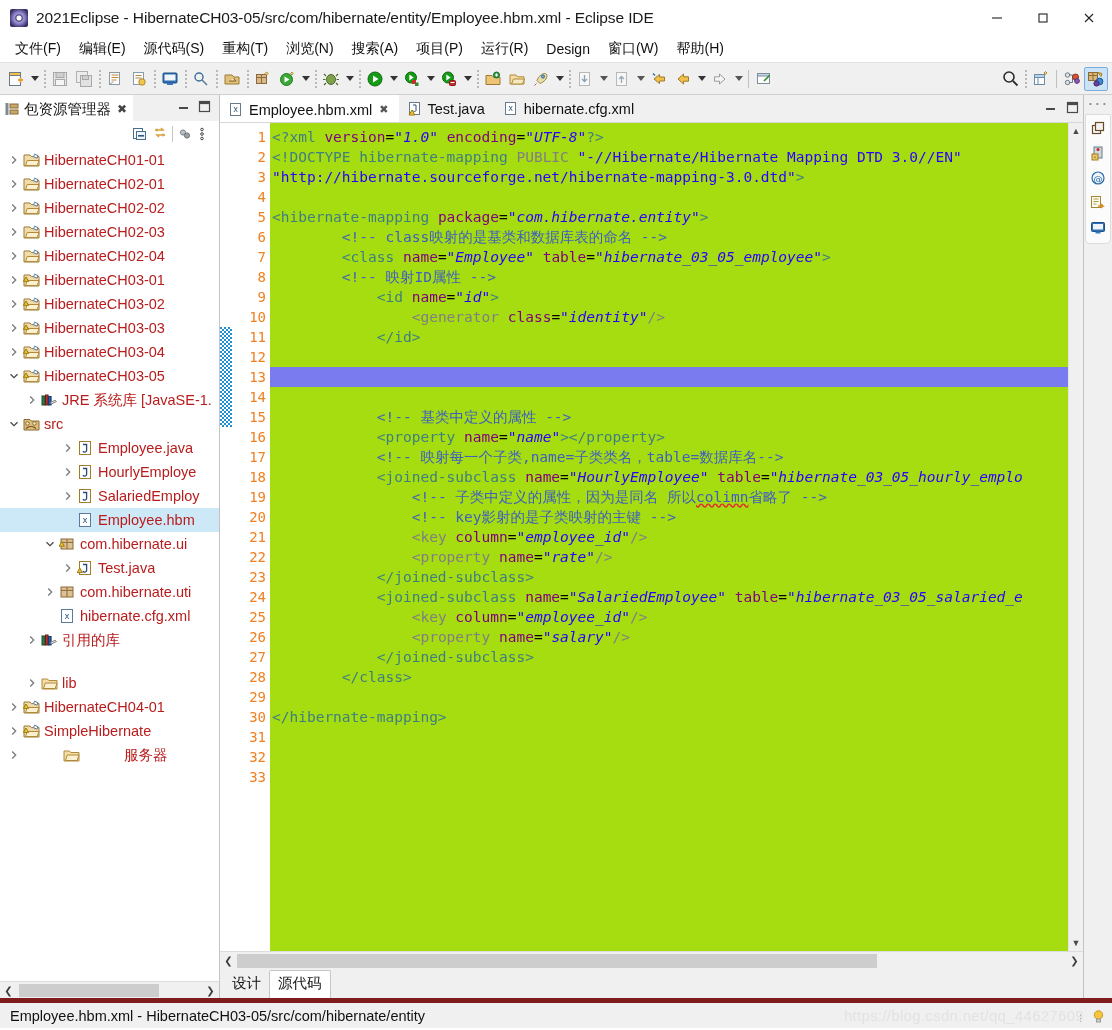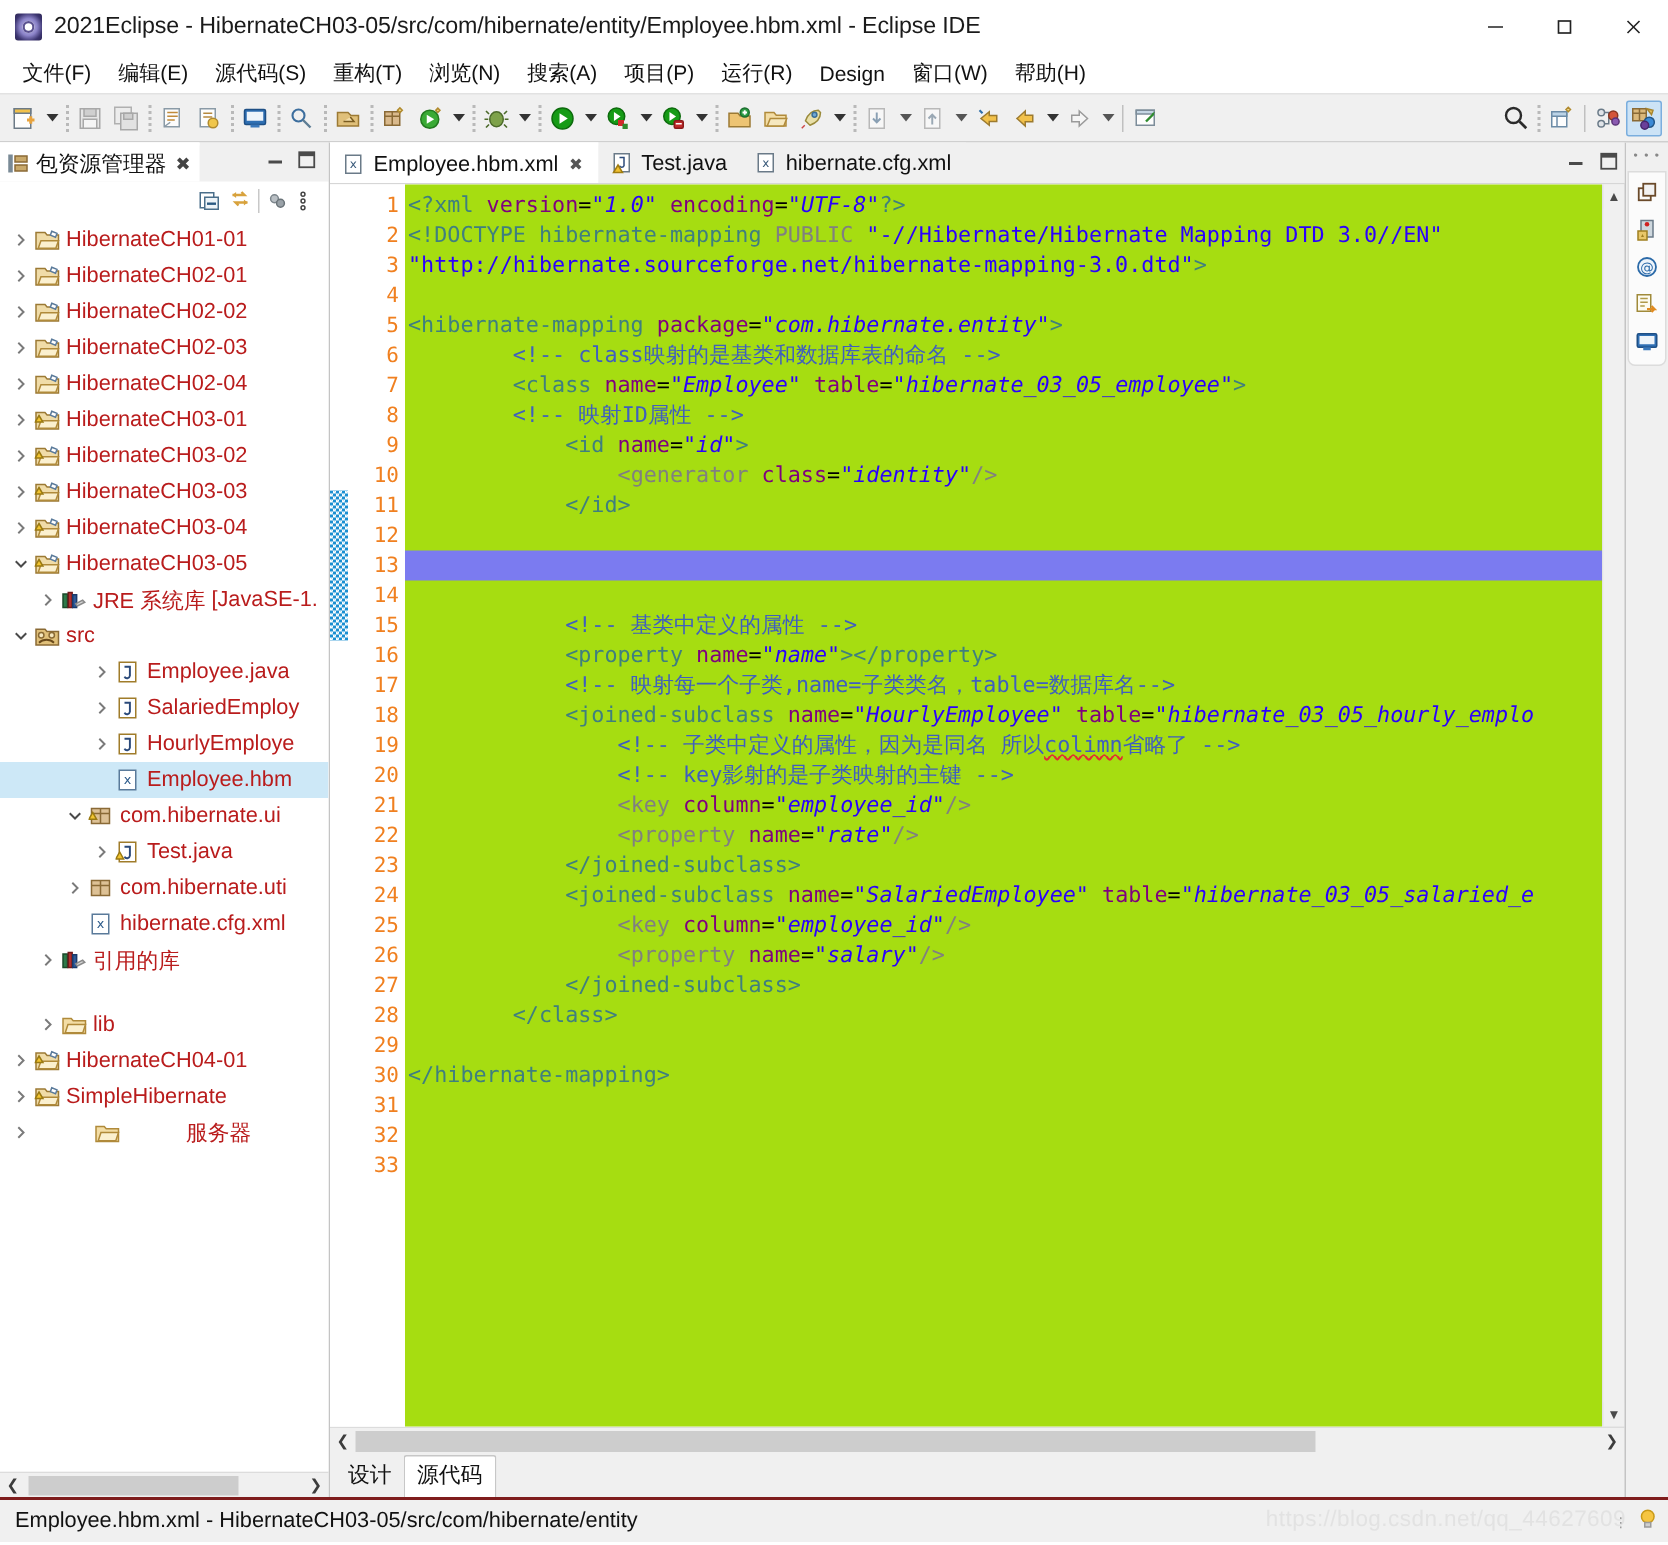--- a/index.html
+++ b/index.html
@@ -372,21 +372,21 @@
     width: 26px;
   }
   .rb-ico { width: 18px; height: 18px; display:flex; align-items:center; justify-content:center; }
   #rb-dots { color:#888; font-size: 8px; letter-spacing:1px; height: 8px; }
 
   
   #statusbar {
     height: 30px;
     display: flex; align-items: center;
     background: #f0f0f0;
-    border-top: 2px solid #7f1d1d;
+    border-top: 5px solid #7f1d1d;
     position: relative;
     font-size: 14.5px;
     color: #111;
     padding-left: 10px;
   }
   #status-text { white-space: nowrap; }
   .grip { color:#9a9a9a; font-size:9px; letter-spacing:0px; line-height:7px; }
   #watermark {
     position: absolute; right: 28px; top: 4px;
     font-size: 15px;
@@ -942,35 +942,35 @@
             <svg width="10" height="10" viewBox="0 0 10 10">
               <path d="M3.2 1.5L6.7 5l-3.5 3.5" stroke="#7a7a7a" stroke-width="1.3" fill="none"></path>
             </svg>
           </span>
           <span class="rowicon">
             <svg width="17" height="16" viewBox="0 0 17 16">
               <rect x="2.5" y="1.5" width="11" height="13" fill="#ffffff" stroke="#a07c2a"></rect>
               <path d="M6 4.5h3.6v6a1.9 1.9 0 0 1-3.6.6" stroke="#2b4a7a" stroke-width="1.3" fill="none"></path>
             </svg>
           </span>
-          <span class="rowlabel">SalariedEmploy</span>
+          <span class="rowlabel">HourlyEmploye</span>
         </div>
         <div class="row" style="padding-left: 60px;">
           <span class="twisty">
             <svg width="10" height="10" viewBox="0 0 10 10">
               <path d="M3.2 1.5L6.7 5l-3.5 3.5" stroke="#7a7a7a" stroke-width="1.3" fill="none"></path>
             </svg>
           </span>
           <span class="rowicon">
             <svg width="17" height="16" viewBox="0 0 17 16">
               <rect x="2.5" y="1.5" width="11" height="13" fill="#ffffff" stroke="#a07c2a"></rect>
               <path d="M6 4.5h3.6v6a1.9 1.9 0 0 1-3.6.6" stroke="#2b4a7a" stroke-width="1.3" fill="none"></path>
             </svg>
           </span>
-          <span class="rowlabel">HourlyEmploye</span>
+          <span class="rowlabel">SalariedEmploy</span>
         </div>
         <div class="row sel" style="padding-left: 60px;">
           <span class="twisty none">
             <svg width="10" height="10" viewBox="0 0 10 10">
               <path d="M3.2 1.5L6.7 5l-3.5 3.5" stroke="#7a7a7a" stroke-width="1.3" fill="none"></path>
             </svg>
           </span>
           <span class="rowicon">
             <svg width="17" height="16" viewBox="0 0 17 16">
               <rect x="2.5" y="1.5" width="11" height="13" fill="#ffffff" stroke="#5a7a9a"></rect>

